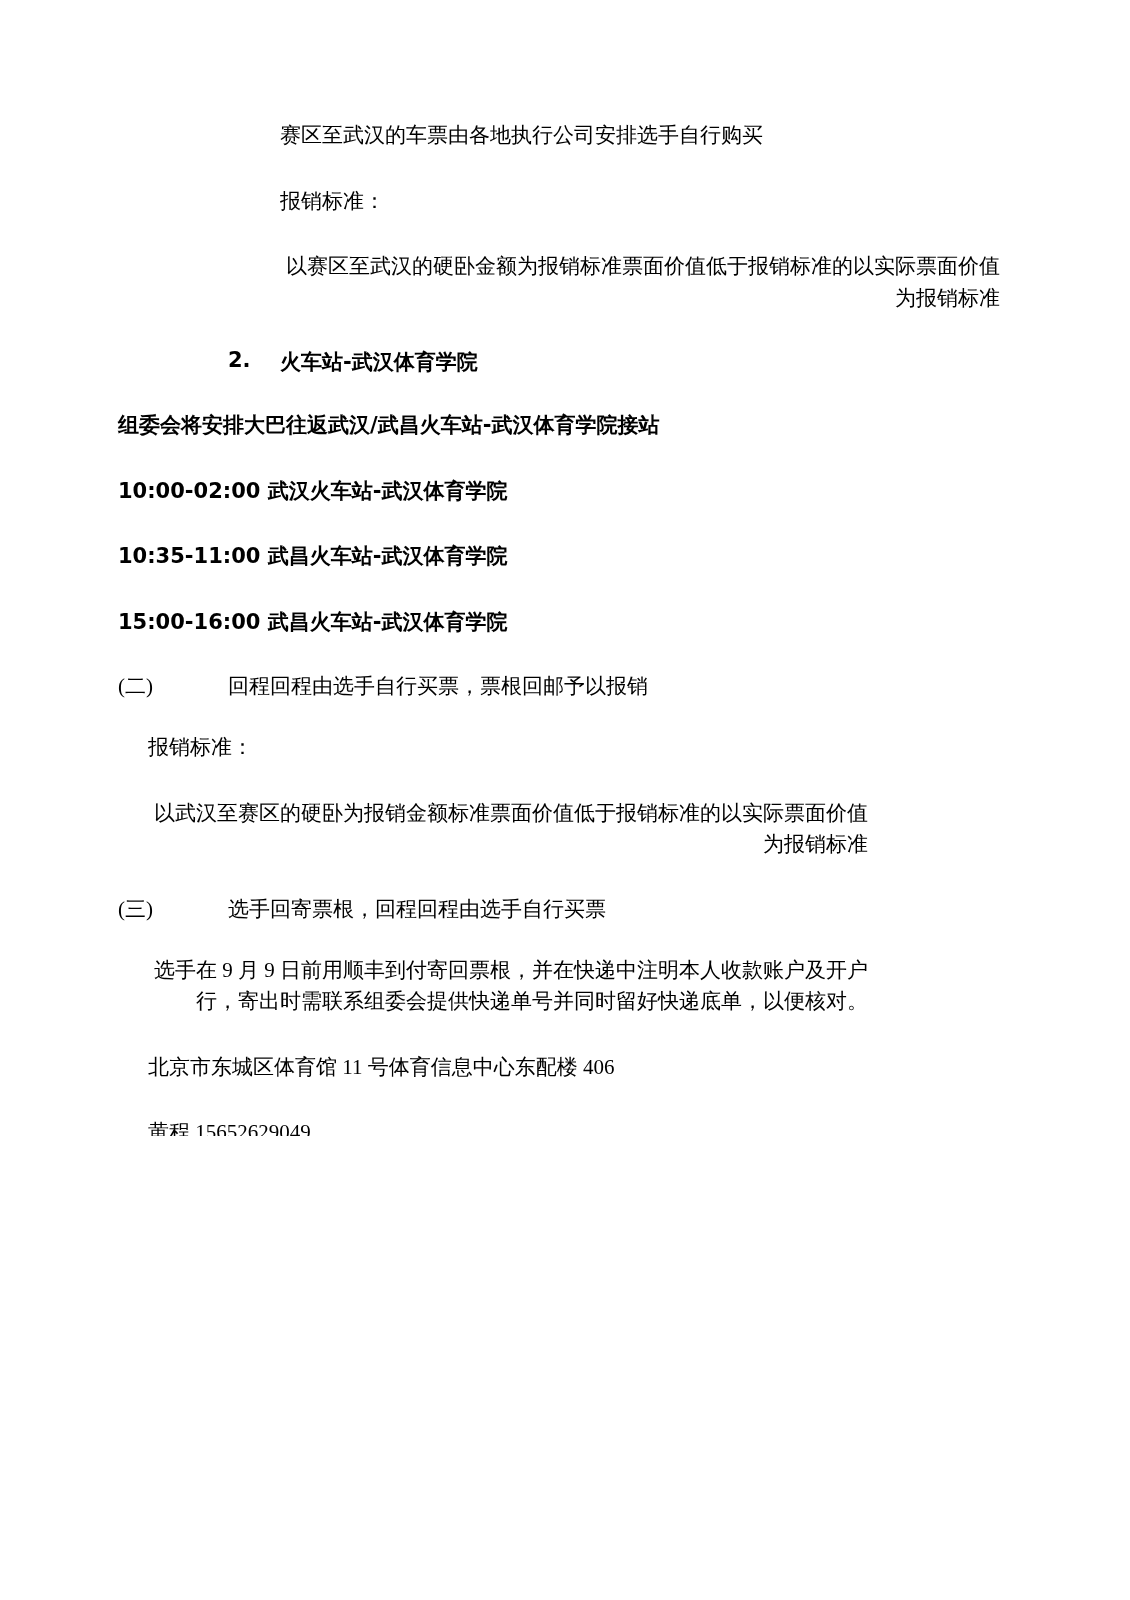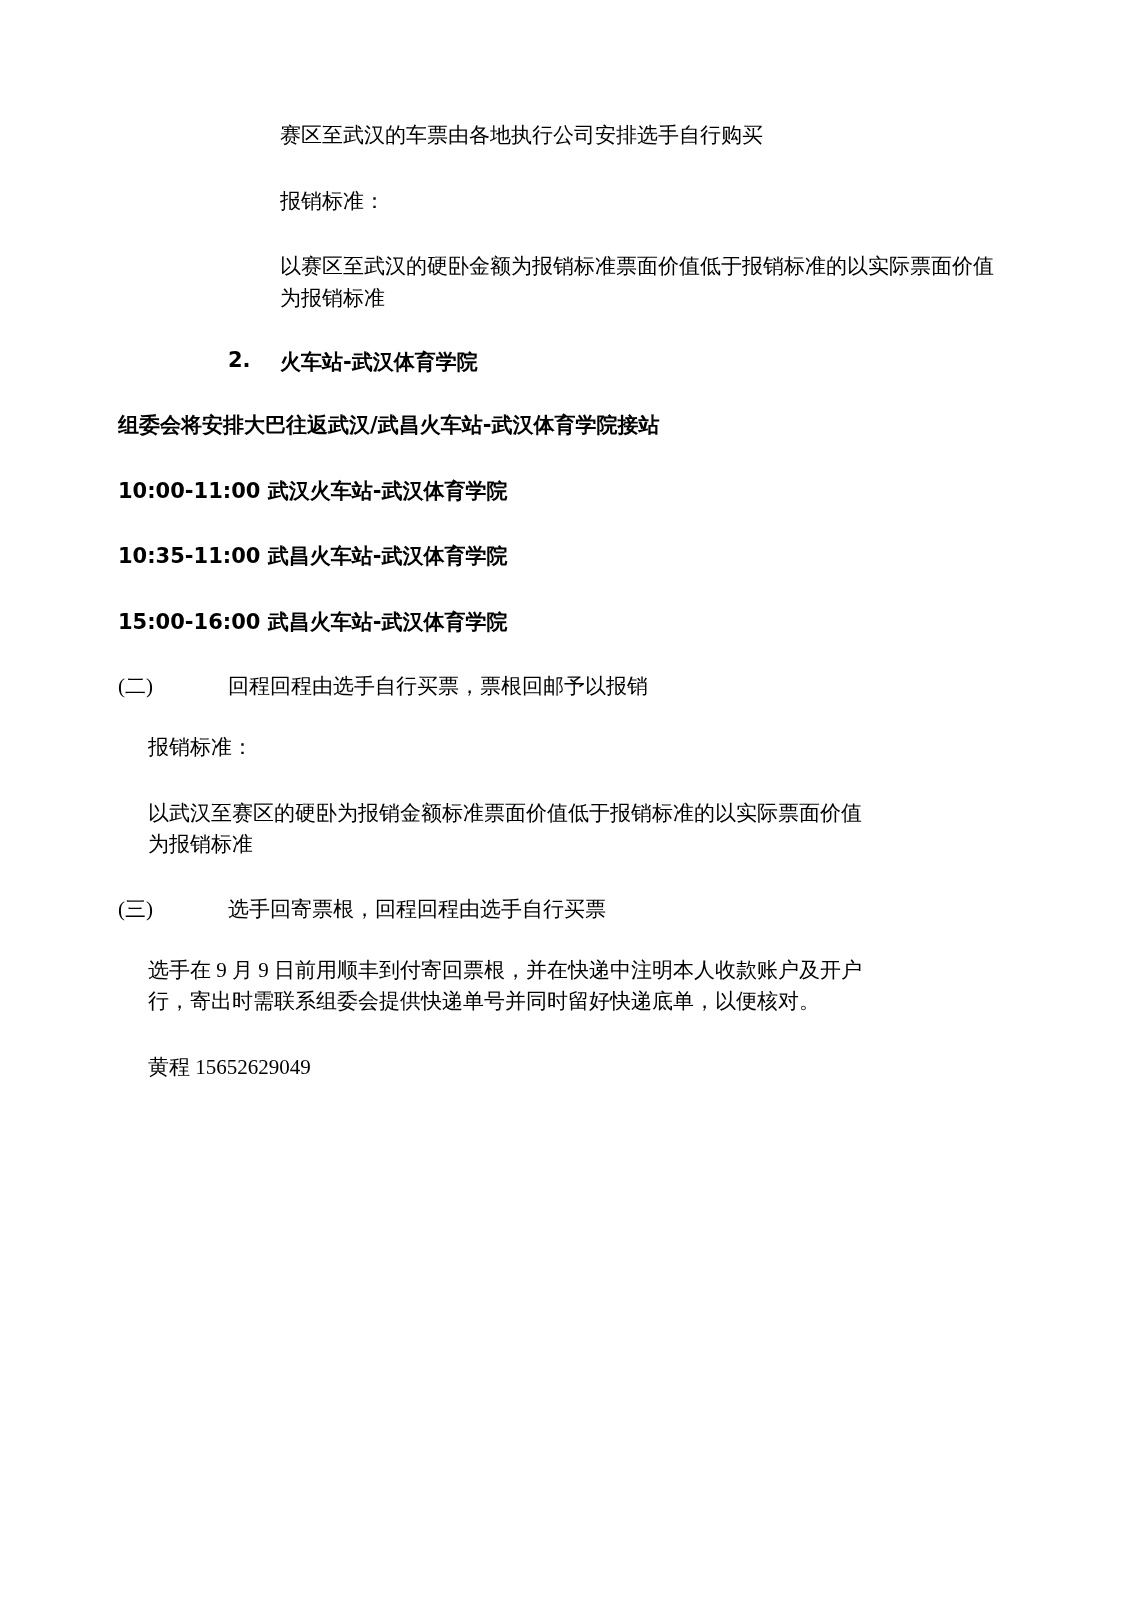--- a/index.html
+++ b/index.html
@@ -63,20 +63,21 @@
   }
   .roman .marker {
     flex: 0 0 110px;
     width: 110px;
   }
   .roman .body {
     flex: 1 1 auto;
   }
   .w-wide {
     max-width: 720px;
+    text-align: right;
   }
   .serif {
     font-family: "Liberation Serif", "DejaVu Serif", serif;
   }
 </style>
 </head>
 <body>
 
 <div class="page">
 
@@ -86,21 +87,21 @@
 
   <p class="blk lvl2 serif w-wide">以赛区至武汉的硬卧金额为报销标准票面价值低于报销标准的以实际票面价值为报销标准</p>
 
   <div class="numitem">
     <span class="num">2.</span>
     <span class="txt">火车站-武汉体育学院</span>
   </div>
 
   <p class="blk lvl2-bold">组委会将安排大巴往返武汉/武昌火车站-武汉体育学院接站</p>
 
-  <p class="blk lvl2-bold">10:00-11:00 武汉火车站-武汉体育学院</p>
+  <p class="blk lvl2-bold">10:00-02:00 武汉火车站-武汉体育学院</p>
 
   <p class="blk lvl2-bold">10:35-11:00 武昌火车站-武汉体育学院</p>
 
 
   <p class="blk lvl2-bold">15:00-16:00 武昌火车站-武汉体育学院</p>
 
   <div class="roman">
     <span class="marker">(二)</span>
     <span class="body">回程回程由选手自行买票，票根回邮予以报销</span>
   </div>
@@ -110,16 +111,17 @@
   <p class="blk lvl1 w-wide">以武汉至赛区的硬卧为报销金额标准票面价值低于报销标准的以实际票面价值为报销标准</p>
 
   <div class="roman">
     <span class="marker">(三)</span>
     <span class="body">选手回寄票根，回程回程由选手自行买票</span>
   </div>
 
   <p class="blk lvl1 w-wide">选手在 9 月 9 日前用顺丰到付寄回票根，并在快递中注明本人收款账户及开户行，寄出时需联系组委会提供快递单号并同时留好快递底单，以便核对。</p>
 
 
+  <p class="blk lvl1">北京市东城区体育馆 11 号体育信息中心东配楼 406</p>
 
   <p class="blk lvl1">黄程 15652629049</p>
 
 </div>
 
 </body></html>

